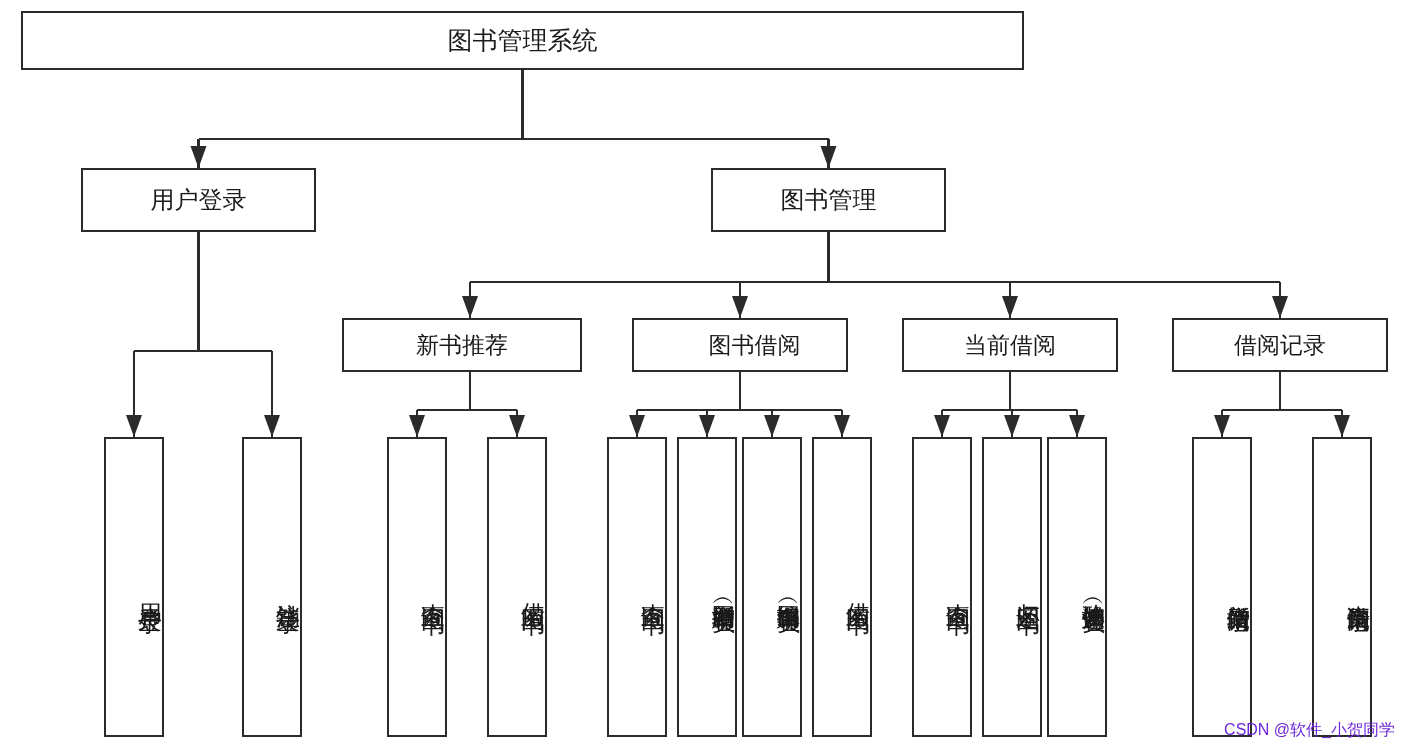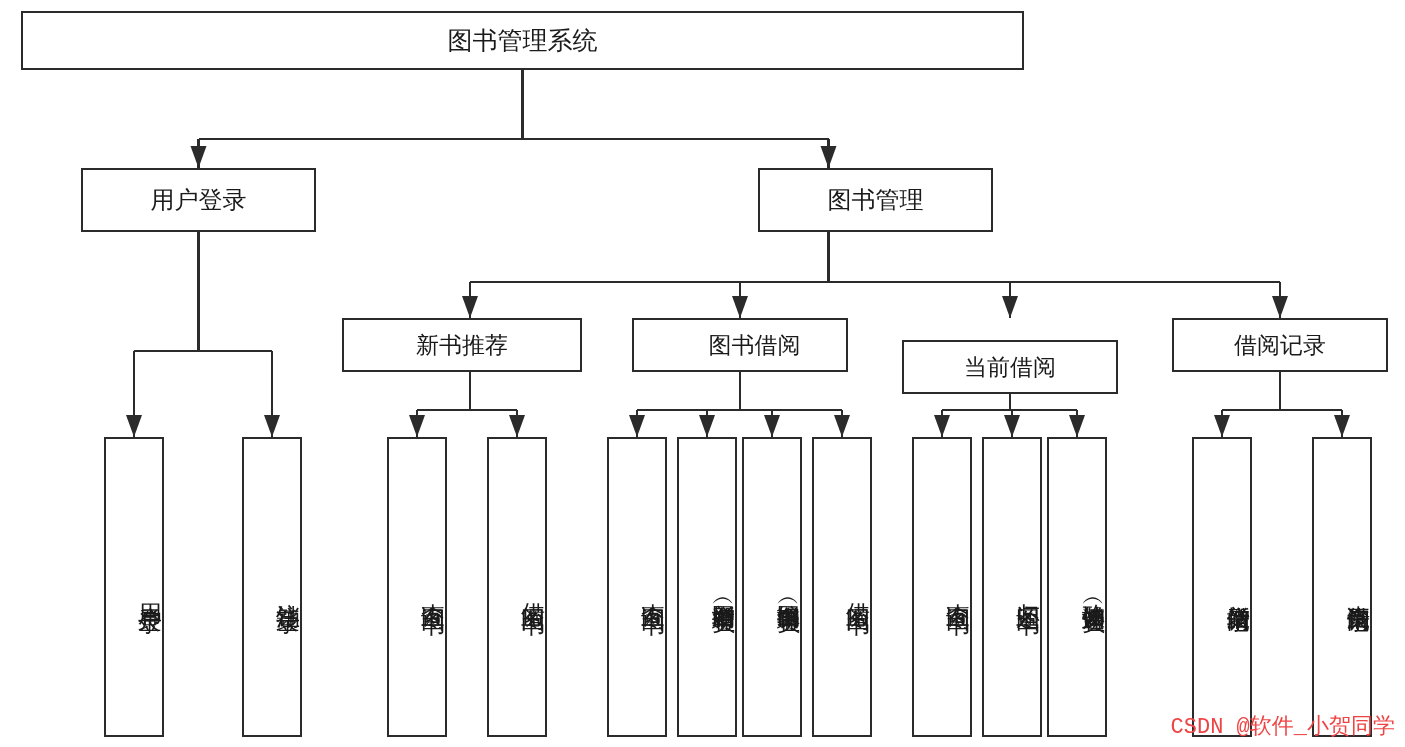--- a/index.html
+++ b/index.html
@@ -49,25 +49,25 @@
     display:block;
     white-space:nowrap;
   }
   .node.leaf .node-label{
     writing-mode:vertical-rl;
     text-orientation:upright;
   }
   #watermark{
     position:absolute;
     right:10px;bottom:6px;
-    font-size:22px;
-    color:#ef4444;
+    font-size:16px;
+    color:#6d28d9;
     white-space:nowrap;
     z-index:5;
-    font-family:Liberation Mono, monospace;
+    font-family:Liberation Sans, sans-serif;
   }
 </style>
 </head>
 <body>
 
 <div id="diagram-root">
   <svg id="edge-layer" viewBox="0 0 1405 747" xmlns="http://www.w3.org/2000/svg">
       <line x1="522.5" y1="70" x2="522.5" y2="139" stroke="#2b2b2b" stroke-width="2.5" shape-rendering="crispEdges"></line>
       <line x1="198.5" y1="139" x2="828.5" y2="139" stroke="#2b2b2b" stroke-width="2.5" shape-rendering="crispEdges"></line>
       <line x1="198.5" y1="139" x2="198.5" y2="168" stroke="#2b2b2b" stroke-width="2.5" shape-rendering="crispEdges"></line>
@@ -121,30 +121,30 @@
       <line x1="1342" y1="410" x2="1342" y2="437" stroke="#2b2b2b" stroke-width="2.5" shape-rendering="crispEdges"></line>
       <path d="M1334,415 L1350,415 L1342,437 Z" fill="#2b2b2b"></path>
     </svg>
   <div id="node-layer">
       <div class="node level1" style="left: 21px; top: 11px; width: 1003px; height: 59px;">
         <span class="node-label">图书管理系统</span>
       </div>
       <div class="node level2" style="left: 81px; top: 168px; width: 235px; height: 64px;">
         <span class="node-label">用户登录</span>
       </div>
-      <div class="node level2" style="left: 711px; top: 168px; width: 235px; height: 64px; margin-left: 47px;">
+      <div class="node level2" style="left: 711px; top: 168px; width: 235px; height: 64px;">
         <span class="node-label">图书管理</span>
       </div>
       <div class="node level3" style="left: 342px; top: 318px; width: 240px; height: 54px;">
         <span class="node-label">新书推荐</span>
       </div>
       <div class="node level3" style="left: 632px; top: 318px; width: 216px; height: 54px; padding-left: 29px;">
         <span class="node-label">图书借阅</span>
       </div>
-      <div class="node level3" style="left: 902px; top: 318px; width: 216px; height: 54px; margin-top: 22px;">
+      <div class="node level3" style="left: 902px; top: 318px; width: 216px; height: 54px;">
         <span class="node-label">当前借阅</span>
       </div>
       <div class="node level3" style="left: 1172px; top: 318px; width: 216px; height: 54px; justify-content: center;">
         <span class="node-label">借阅记录</span>
       </div>
       <div class="node level4 leaf" style="left: 104px; top: 437px; width: 60px; height: 300px;">
         <span class="node-label">用户登录</span>
       </div>
       <div class="node level4 leaf" style="left: 242px; top: 437px; width: 60px; height: 300px;">
         <span class="node-label">注销登录</span>

